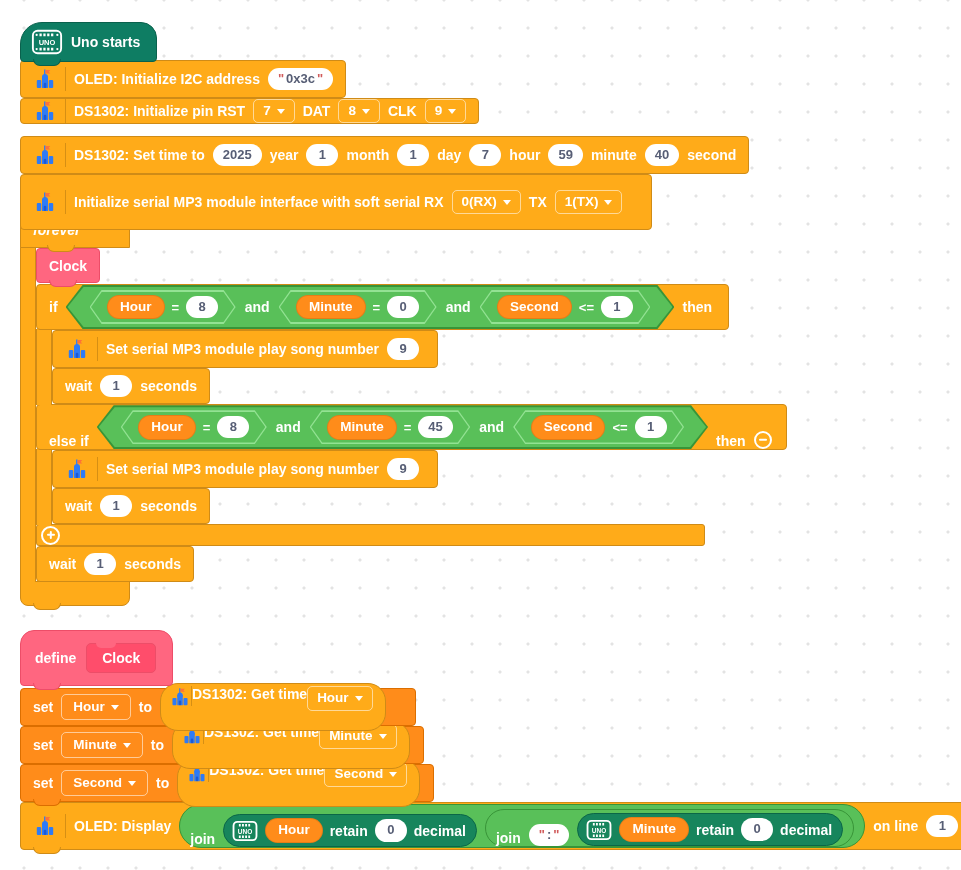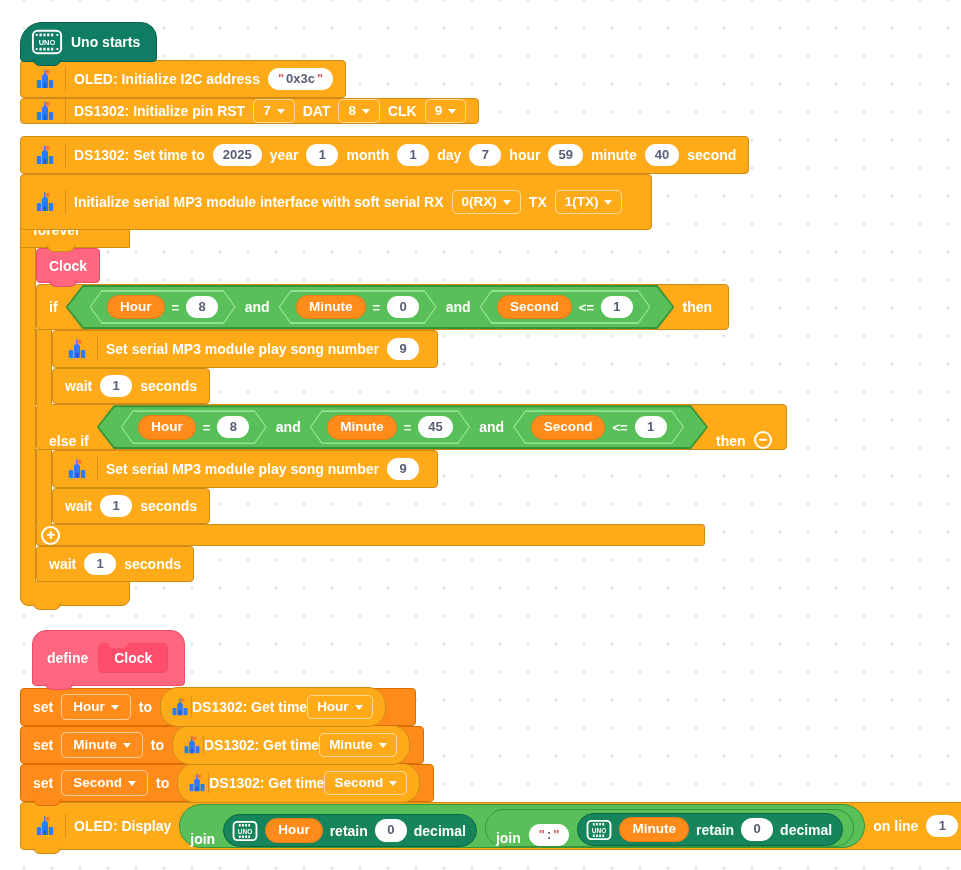--- a/index.html
+++ b/index.html
@@ -58,21 +58,21 @@
     background:#59C059;display:flex;align-items:center;gap:7px;padding:3px 16px;}
   .optxt{font-size:13px;font-weight:700;}
   
   .circ{width:18px;height:18px;border:2px solid #fff;border-radius:50%;position:relative;flex:none;box-sizing:border-box;}
   .circ::before{content:"";position:absolute;left:50%;top:50%;transform:translate(-50%,-50%);
     width:8px;height:2.4px;background:#fff;border-radius:2px;}
   .circ.plus::after{content:"";position:absolute;left:50%;top:50%;transform:translate(-50%,-50%);
     width:2.4px;height:8px;background:#fff;border-radius:2px;}
   
   .goldrep{background:#FFAB19;border:1px solid #CF8B17;border-radius:18px;display:inline-flex;
-    align-items:center;padding:2px 12px 2px 8px;height:40px;box-sizing:border-box;}
+    align-items:flex-start;padding:2px 12px 2px 8px;height:48px;box-sizing:border-box;}
   .joinrep{background:#59C059;border:1px solid #389438;border-radius:22px;display:inline-flex;
     align-items:flex-end;gap:8px;padding:0 10px;height:44px;box-sizing:border-box;}
   .joinrep.small{height:38px;border-radius:19px;}
   .darkrep{background:#17855C;border:1px solid #0B6647;border-radius:17px;display:inline-flex;
     align-items:center;gap:7px;padding:0 10px 0 8px;height:33px;box-sizing:border-box;}
   
   .proto{position:relative;background:#FF4D6B;border:1px solid #ED4D68;border-radius:5px;
     padding:6px 15px;font-weight:600;}
   .proto::before{content:"";position:absolute;top:-1px;left:9px;width:20px;height:5px;
     background:#FF6680;border-radius:0 0 5px 5px;}
@@ -195,21 +195,21 @@
         <span>0(RX)</span>
         <span class="dd-arrow"></span>
       </span>
     <span>TX</span>
     <span class="dd">
         <span>1(TX)</span>
         <span class="dd-arrow"></span>
       </span>
   </div>
 
-  <div class="blk gold bump bgold off26" style="left:20px;top:212px;height:36px;width:110px;border-radius:8px 4px 0 0;z-index:55;">
+  <div class="blk gold bump bgold off26" style="left:20px;top:212px;height:36px;width:110px;border-radius:8px 4px 0 0;z-index:55;font-style:italic;">
     <span>forever</span>
   </div>
   <div class="armpiece" style="left:20px;top:247px;width:16px;height:335px;z-index:54;"></div>
 
   <div class="blk pink bump bpink" style="left:36px;top:248px;height:35px;min-width:58px;z-index:53;">
     <span>Clock</span>
   </div>
 
   <div class="blk gold" style="left:36px;top:284px;height:46px;z-index:52;padding-right:16px;">
     <span>if</span>
@@ -329,21 +329,21 @@
   </div>
 
   <div class="blk gold" style="left:36px;top:546px;height:36px;min-width:124px;z-index:43;">
     <span>wait</span>
     <span class="oval">1</span>
     <span>seconds</span>
   </div>
 
   <div class="blk gold endpiece bump bgold" style="left:20px;top:581px;height:25px;width:110px;border-radius:0 0 8px 8px;z-index:42;"></div>
 
-  <div class="blk pink hat2 bump bpink" style="left:20px;top:630px;height:56px;z-index:40;gap:10px;margin-left:12px;">
+  <div class="blk pink hat2 bump bpink" style="left:20px;top:630px;height:56px;z-index:40;gap:10px;">
     <span>define</span>
     <span class="proto">Clock</span>
   </div>
 
   <div class="blk orange" style="left:20px;top:688px;height:38px;min-width:396px;z-index:39;">
     <span>set</span>
     <span class="dd" style="padding:4px 11px;">
         <span>Hour</span>
         <span class="dd-arrow"></span>
       </span>

